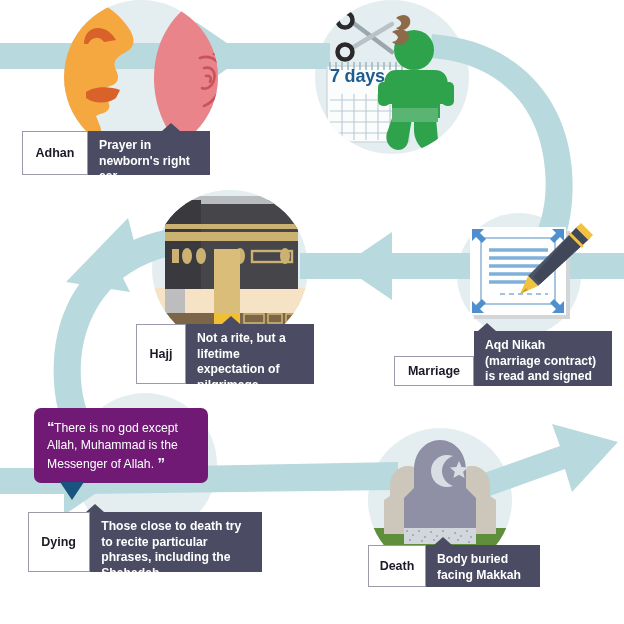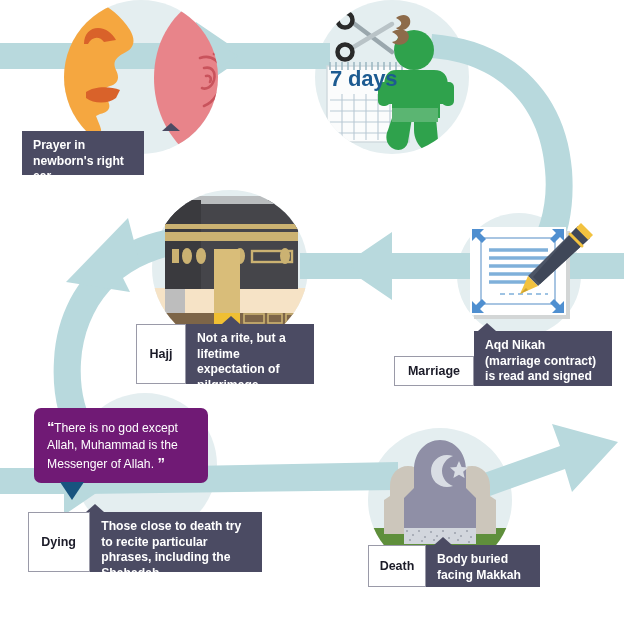--- a/index.html
+++ b/index.html
@@ -47,21 +47,21 @@
   .quote .qm{font-weight:bold;font-size:15px;letter-spacing:-.5px;}
   .quote .tail{
     position:absolute;left:26px;bottom:-17px;width:0;height:0;
     border-left:12px solid transparent;border-right:12px solid transparent;
     border-top:18px solid #18547f;
   }
 
   
   .caltext{
     position:absolute;z-index:5;color:#1d5b91;font-weight:bold;
-    font-size:22px;letter-spacing:-.2px;
+    font-size:18px;letter-spacing:-.2px;
   }
 </style>
 </head>
 <body>
 
 <div id="stage">
 
   <svg class="art back" viewBox="0 0 624 624">
     <circle cx="141" cy="77" r="77" fill="#e4eef0"></circle>
     <circle cx="392" cy="77" r="77" fill="#e4eef0"></circle>
@@ -322,20 +322,21 @@
         <rect x="457" y="539" width="2" height="2"></rect>
           <rect x="468" y="541" width="2" height="2"></rect>
       </g>
     </g>
   </svg>
 
   <div class="caltext" style="left:330px;top:66px;">7 days</div>
 
   <div class="callout" style="left:22px;top:131px;width:204px;height:44px;">
     <div class="nub" style="left:140px;"></div>
+    <div class="term" style="width:66px;">Adhan</div>
     <div class="desc" style="width:122px;">Prayer in newborn's right ear</div>
   </div>
 
 
   <div class="callout" style="left:394px;top:331px;width:218px;height:55px;">
     <div class="nub" style="left:84px;"></div>
     <div class="term" style="width:80px;margin-top:25px;">Marriage</div>
     <div class="desc" style="width:138px;">Aqd Nikah (marriage contract) is read and signed</div>
   </div>
 

